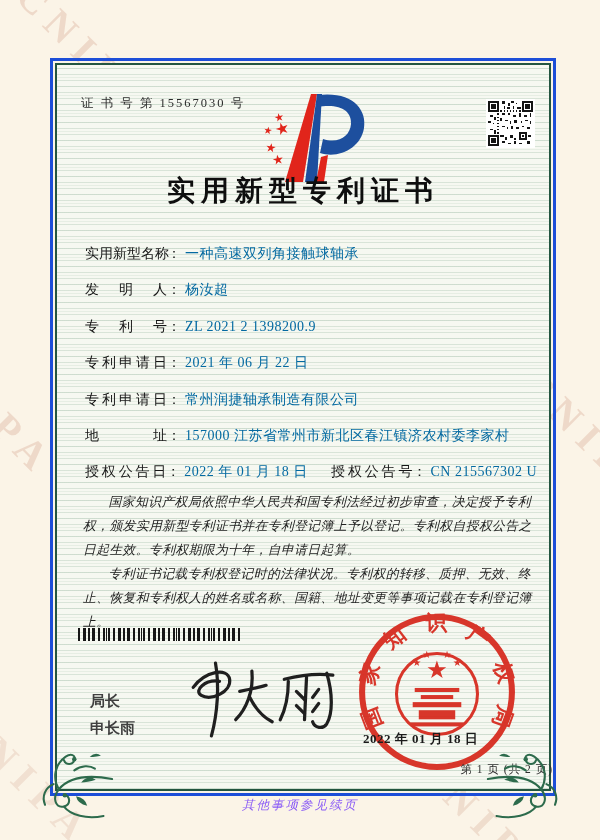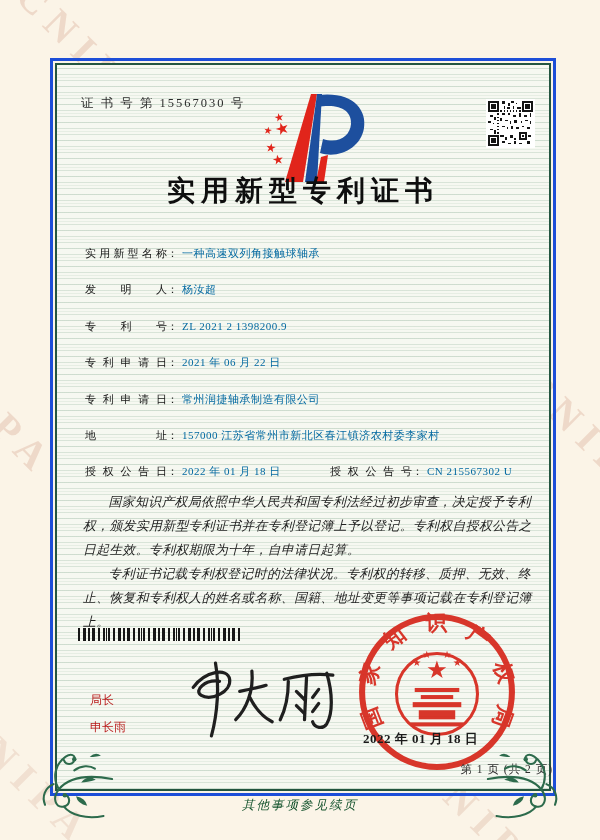--- a/index.html
+++ b/index.html
@@ -41,21 +41,21 @@
 
   .logo{position:absolute;left:198px;top:30px;width:125px;height:94px;}
   .qr{position:absolute;left:433px;top:38px;width:45px;height:45px;background:#fff;padding:2px;}
   .qr svg{display:block;width:100%;height:100%;}
 
   .title{
     position:absolute;left:0;right:0;top:111px;text-align:center;
     font-size:28px;font-weight:bold;letter-spacing:6px;color:#0e0e0e;font-family:Liberation Serif, serif;
   }
 
-  .fields{position:absolute;left:32px;right:16px;top:183px;font-size:11px;}
+  .fields{position:absolute;left:32px;right:16px;top:183px;font-size:14px;}
   .frow{height:36.4px;display:flex;align-items:flex-start;line-height:19px;white-space:nowrap;}
   .flabel{
     display:inline-block;width:82px;text-align:justify;text-align-last:justify;
     -moz-text-align-last:justify;text-justify:inter-character;color:#161616;
   }
   .fcolon{display:inline-block;margin:0 4px 0 0;}
   .fval{color:#0369a1;letter-spacing:0.5px;}
   .fval-date{display:inline-block;width:148px;letter-spacing:0.5px;}
 
   .paras{
@@ -67,34 +67,34 @@
   .barcode{
     position:absolute;left:25px;top:567px;width:164px;height:13px;
     background-image:
       repeating-linear-gradient(90deg,#161616 0 2px,transparent 2px 5px),
       repeating-linear-gradient(90deg,#161616 0 1px,transparent 1px 7px);
   }
 
   .signer{
     position:absolute;left:37px;top:626px;
     font-family:"Liberation Sans","DejaVu Sans",sans-serif;
-    font-size:12px;font-weight:normal;line-height:27px;color:#b91c1c;
+    font-size:15px;font-weight:bold;line-height:27px;color:#404040;
   }
   .sign-script{position:absolute;left:122px;top:596px;width:172px;height:86px;}
 
   .seal{position:absolute;left:303px;top:550px;width:162px;height:162px;opacity:0.93;}
   .seal-date{
     position:absolute;left:310px;top:669px;width:160px;z-index:5;
     font-size:13px;font-weight:bold;letter-spacing:0.5px;color:#1b1b1b;
   }
 
   .page-no{position:absolute;left:0;right:0;top:701px;text-align:right;font-size:11.5px;letter-spacing:1px;color:#2e2e2e;}
   .cont-note{
     position:absolute;left:0;right:0;top:797px;text-align:center;z-index:3;
-    font-size:12.5px;font-style:italic;letter-spacing:2px;color:#14532d;
+    font-size:12.5px;font-style:italic;letter-spacing:2px;color:#8b5cf6;
   }
 
   .orn{position:absolute;width:96px;height:86px;z-index:4;pointer-events:none;}
   .orn-left{left:28px;top:736px;}
   .orn-right{left:476px;top:736px;transform:scaleX(-1);}
 </style>
 </head>
 <body>
 
 <div class="page">

